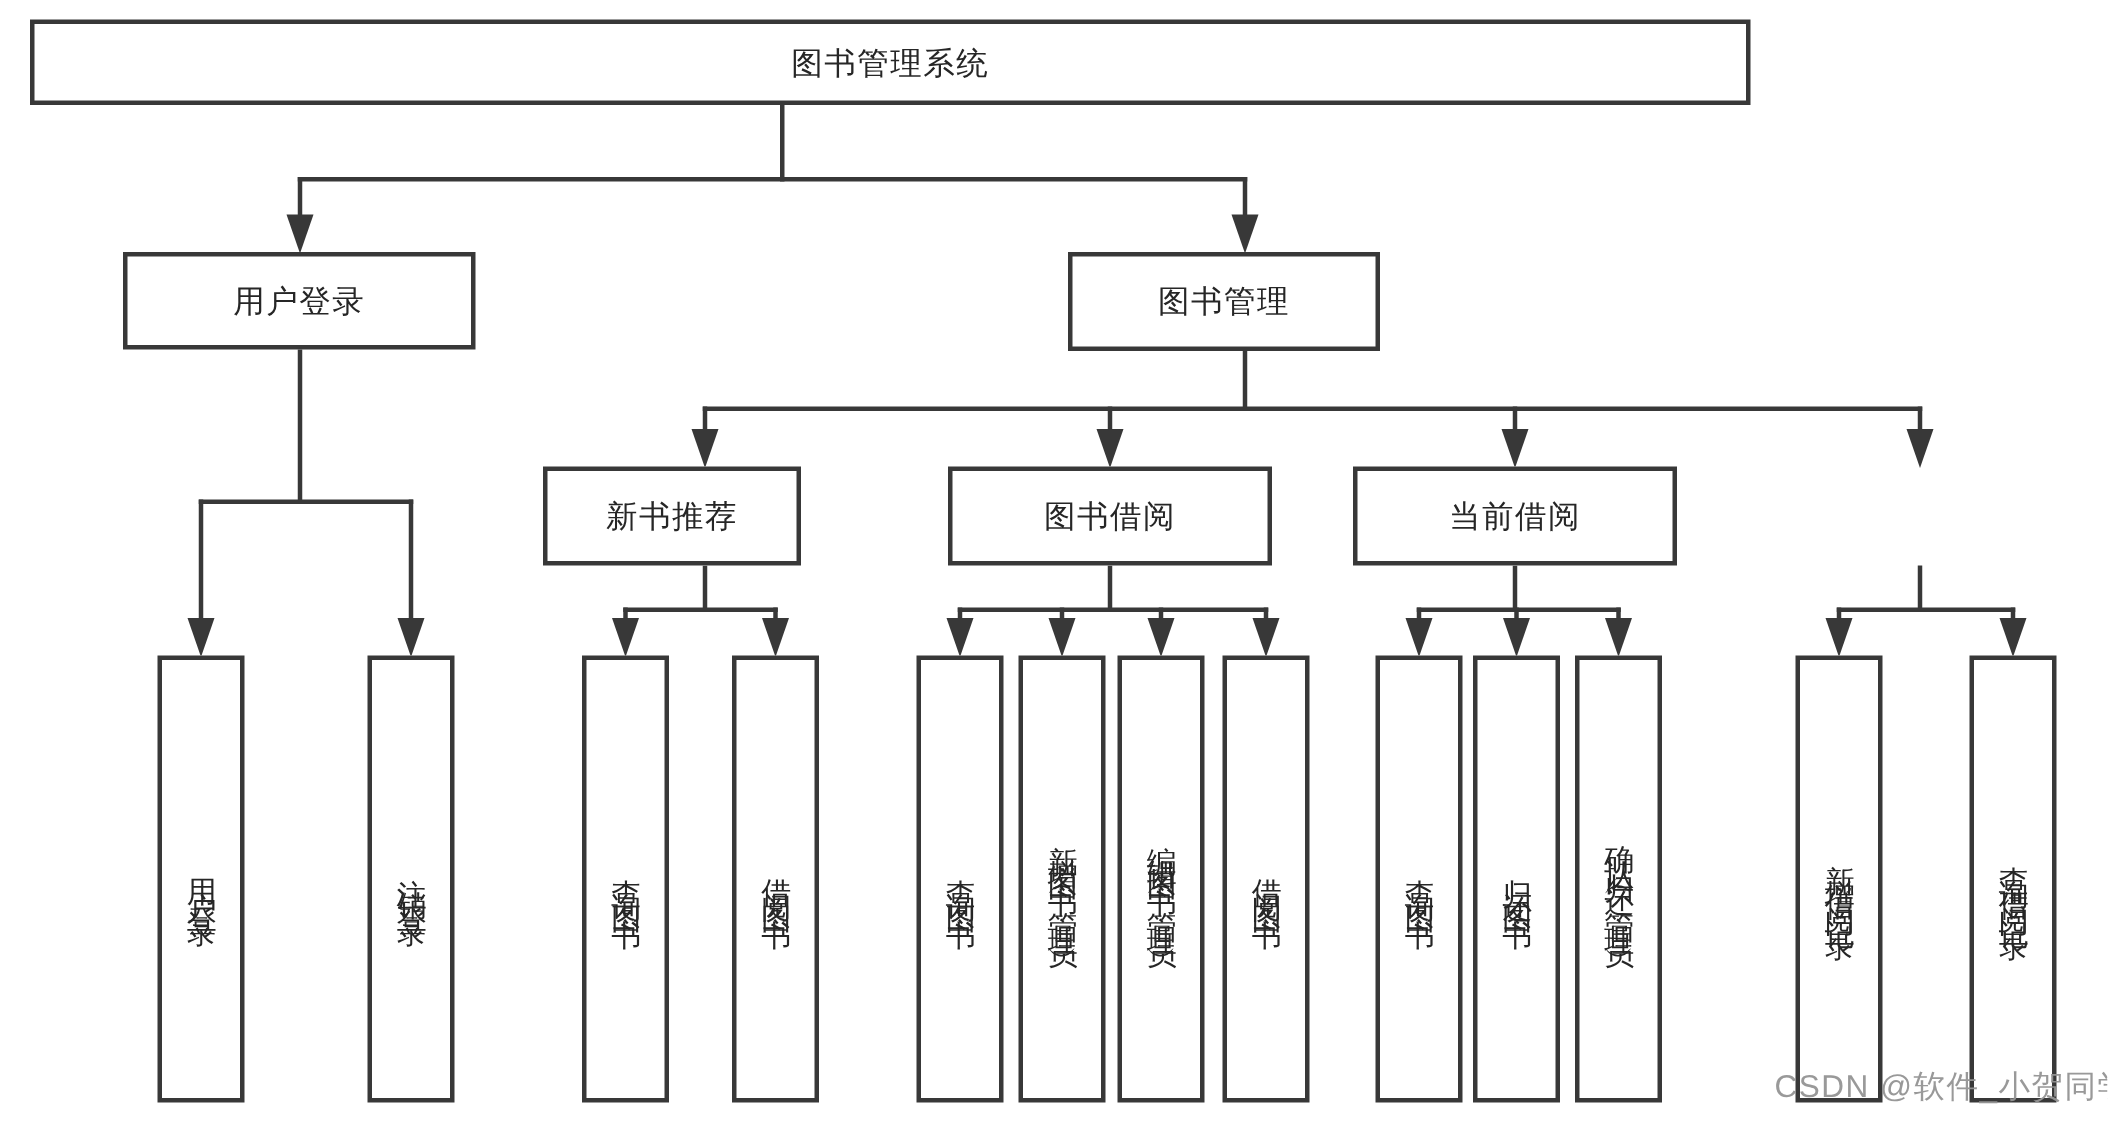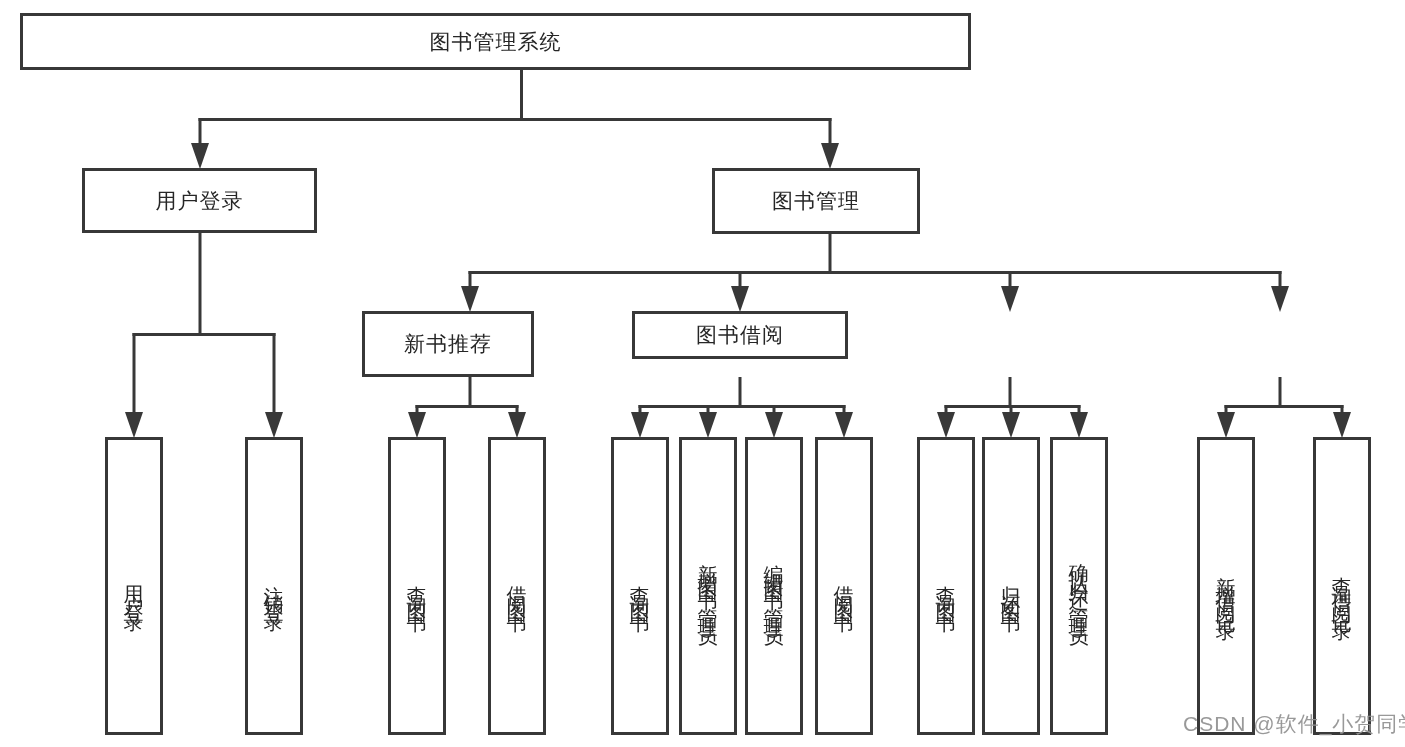--- a/index.html
+++ b/index.html
@@ -135,27 +135,28 @@
       <path d="M765 412 L783 412 L774 438 Z"></path>
       <path d="M835 412 L853 412 L844 438 Z"></path>
       <path d="M937 412 L955 412 L946 438 Z"></path>
       <path d="M1002 412 L1020 412 L1011 438 Z"></path>
       <path d="M1070 412 L1088 412 L1079 438 Z"></path>
       <path d="M1217 412 L1235 412 L1226 438 Z"></path>
       <path d="M1333 412 L1351 412 L1342 438 Z"></path>
     </g>
   </svg>
 
-  <div class="box hbox" style="left:20px; top:13px; width:951px; height:57px;">图书管理系统</div>
+  <div class="box hbox" style="left:20px; top:13px; width:1147px; height:57px;">图书管理系统</div>
 
   <div class="box hbox" style="left:82px; top:168px; width:235px; height:65px;">用户登录</div>
   <div class="box hbox" style="left:712px; top:168px; width:208px; height:66px;">图书管理</div>
 
   <div class="box hbox" style="left:362px; top:311px; width:172px; height:66px;">新书推荐</div>
-  <div class="box hbox" style="left:632px; top:311px; width:216px; height:48px;">图书借阅</div>
+  <div class="box hbox" style="left:632px; top:311px; width:216px; height:66px;">图书借阅</div>
+  <div class="box hbox" style="left:902px; top:311px; width:216px; height:66px;">当前借阅</div>
 
   <div class="box vbox" style="left:105px; top:437px; width:58px; height:298px;">用户登录</div>
   <div class="box vbox" style="left:245px; top:437px; width:58px; height:298px;">注销登录</div>
 
   <div class="box vbox" style="left:388px; top:437px; width:58px; height:298px;">查询图书</div>
   <div class="box vbox" style="left:488px; top:437px; width:58px; height:298px;">借阅图书</div>
 
   <div class="box vbox" style="left:611px; top:437px; width:58px; height:298px;">查询图书</div>
   <div class="box vbox" style="left:679px; top:437px; width:58px; height:298px;">新增图书（管理员）</div>
   <div class="box vbox" style="left:745px; top:437px; width:58px; height:298px;">编辑图书（管理员）</div>

